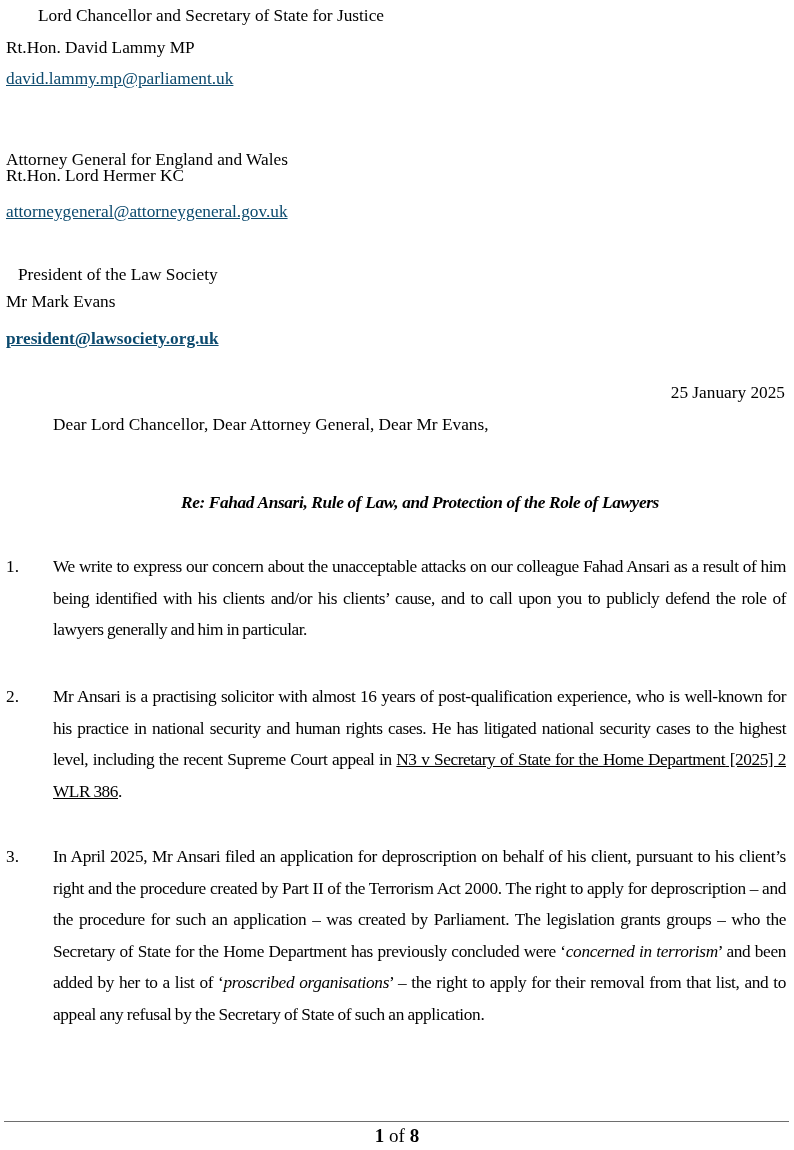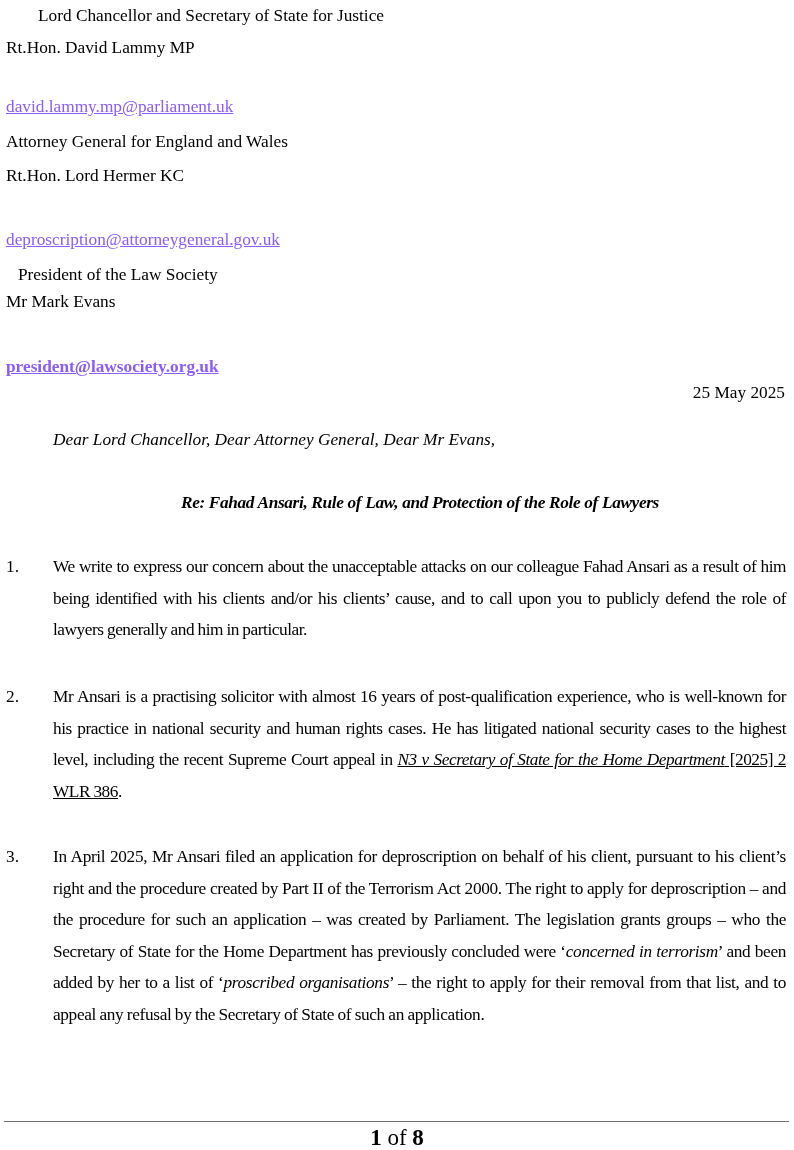--- a/index.html
+++ b/index.html
@@ -12,23 +12,22 @@
     height: 1150px;
     position: relative;
     overflow: hidden;
     font-family: "Liberation Serif", "DejaVu Serif", serif;
     font-size: 17.3px;
     color: #000000;
   }
   .abs { position: absolute; white-space: nowrap; }
   .addr-line { left: 6px; line-height: 20px; }
   a.email {
-    color: #8b5cf6;
+    color: #0c4a6e;
     text-decoration: underline;
-    margin-top: 28px;
   }
   .date { right: 9px; }
   .salutation { left: 53px; }
   .subject {
     left: 0;
     width: 840px;
     text-align: center;
     font-weight: bold;
     font-style: italic;
     letter-spacing: -0.35px;
@@ -51,62 +50,61 @@
     top: 0;
     line-height: 31.5px;
     text-align: justify;
     letter-spacing: -0.45px;
     word-spacing: -0.5px;
   }
   .para-text.p3 {
     letter-spacing: -0.35px;
   }
   .cite {
-    font-style: italic;
     text-decoration: underline;
     margin-top: 14px;
   }
   .cite-ref { text-decoration: underline; }
   em { }
   .footer-rule {
     position: absolute;
     left: 4px;
     width: 785px;
     top: 1121px;
     height: 0;
     border-top: 1.3px solid #6e6e6e;
   }
   .footer {
     position: absolute;
     left: 0;
     width: 794px;
     top: 1125px;
     text-align: center;
-    font-size: 23px;
+    font-size: 19px;
   }
   .footer b { font-weight: bold; }
 </style>
 </head>
 <body>
 
 <div class="abs addr-line" style="top:6px;margin-left:32px;">Lord Chancellor and Secretary of State for Justice</div>
 <div class="abs addr-line" style="top:38px;">Rt.Hon. David Lammy MP</div>
 <a class="abs addr-line email" style="top:69px;" href="mailto:david.lammy.mp@parliament.uk">david.lammy.mp@parliament.uk</a>
 
-<div class="abs addr-line" style="top:132px;font-family:Liberation Serif, serif;">Attorney General for England and Wales</div>
+<div class="abs addr-line" style="top:150px;font-family:Liberation Serif, serif;">Attorney General for England and Wales</div>
 <div class="abs addr-line" style="top:166px;">Rt.Hon. Lord Hermer KC</div>
-<a class="abs addr-line email" style="top:202px;" href="mailto:correspondence@attorneygeneral.gov.uk">deproscription@attorneygeneral.gov.uk</a>
+<a class="abs addr-line email" style="top:202px;" href="mailto:correspondence@attorneygeneral.gov.uk">attorneygeneral@attorneygeneral.gov.uk</a>
 
 <div class="abs addr-line" style="top:265px;margin-left:12px;">President of the Law Society</div>
 <div class="abs addr-line" style="top:292px;">Mr Mark Evans</div>
 <a class="abs addr-line email" style="top:329px;font-weight:bold;" href="mailto:president@lawsociety.org.uk">president@lawsociety.org.uk</a>
 
-<div class="abs date" style="top:383px;">25 May 2025</div>
+<div class="abs date" style="top:383px;">25 January 2025</div>
 
-<div class="abs salutation" style="top:430px;font-style:italic;">Dear Lord Chancellor, Dear Attorney General, Dear Mr Evans,</div>
+<div class="abs salutation" style="top:415px;">Dear Lord Chancellor, Dear Attorney General, Dear Mr Evans,</div>
 
 <div class="abs subject" style="top:493px;">Re: Fahad Ansari, Rule of Law, and Protection of the Role of Lawyers</div>
 
 <div class="para" style="top:551px; height:96px;">
   <span class="para-num">1.</span>
   <div class="para-text">We write to express our concern about the unacceptable attacks on our colleague Fahad Ansari as a result of him being identified with his clients and/or his clients’ cause, and to call upon you to publicly defend the role of lawyers generally and him in particular.</div>
 </div>
 
 <div class="para" style="top:681px; height:126px;">
   <span class="para-num">2.</span>

